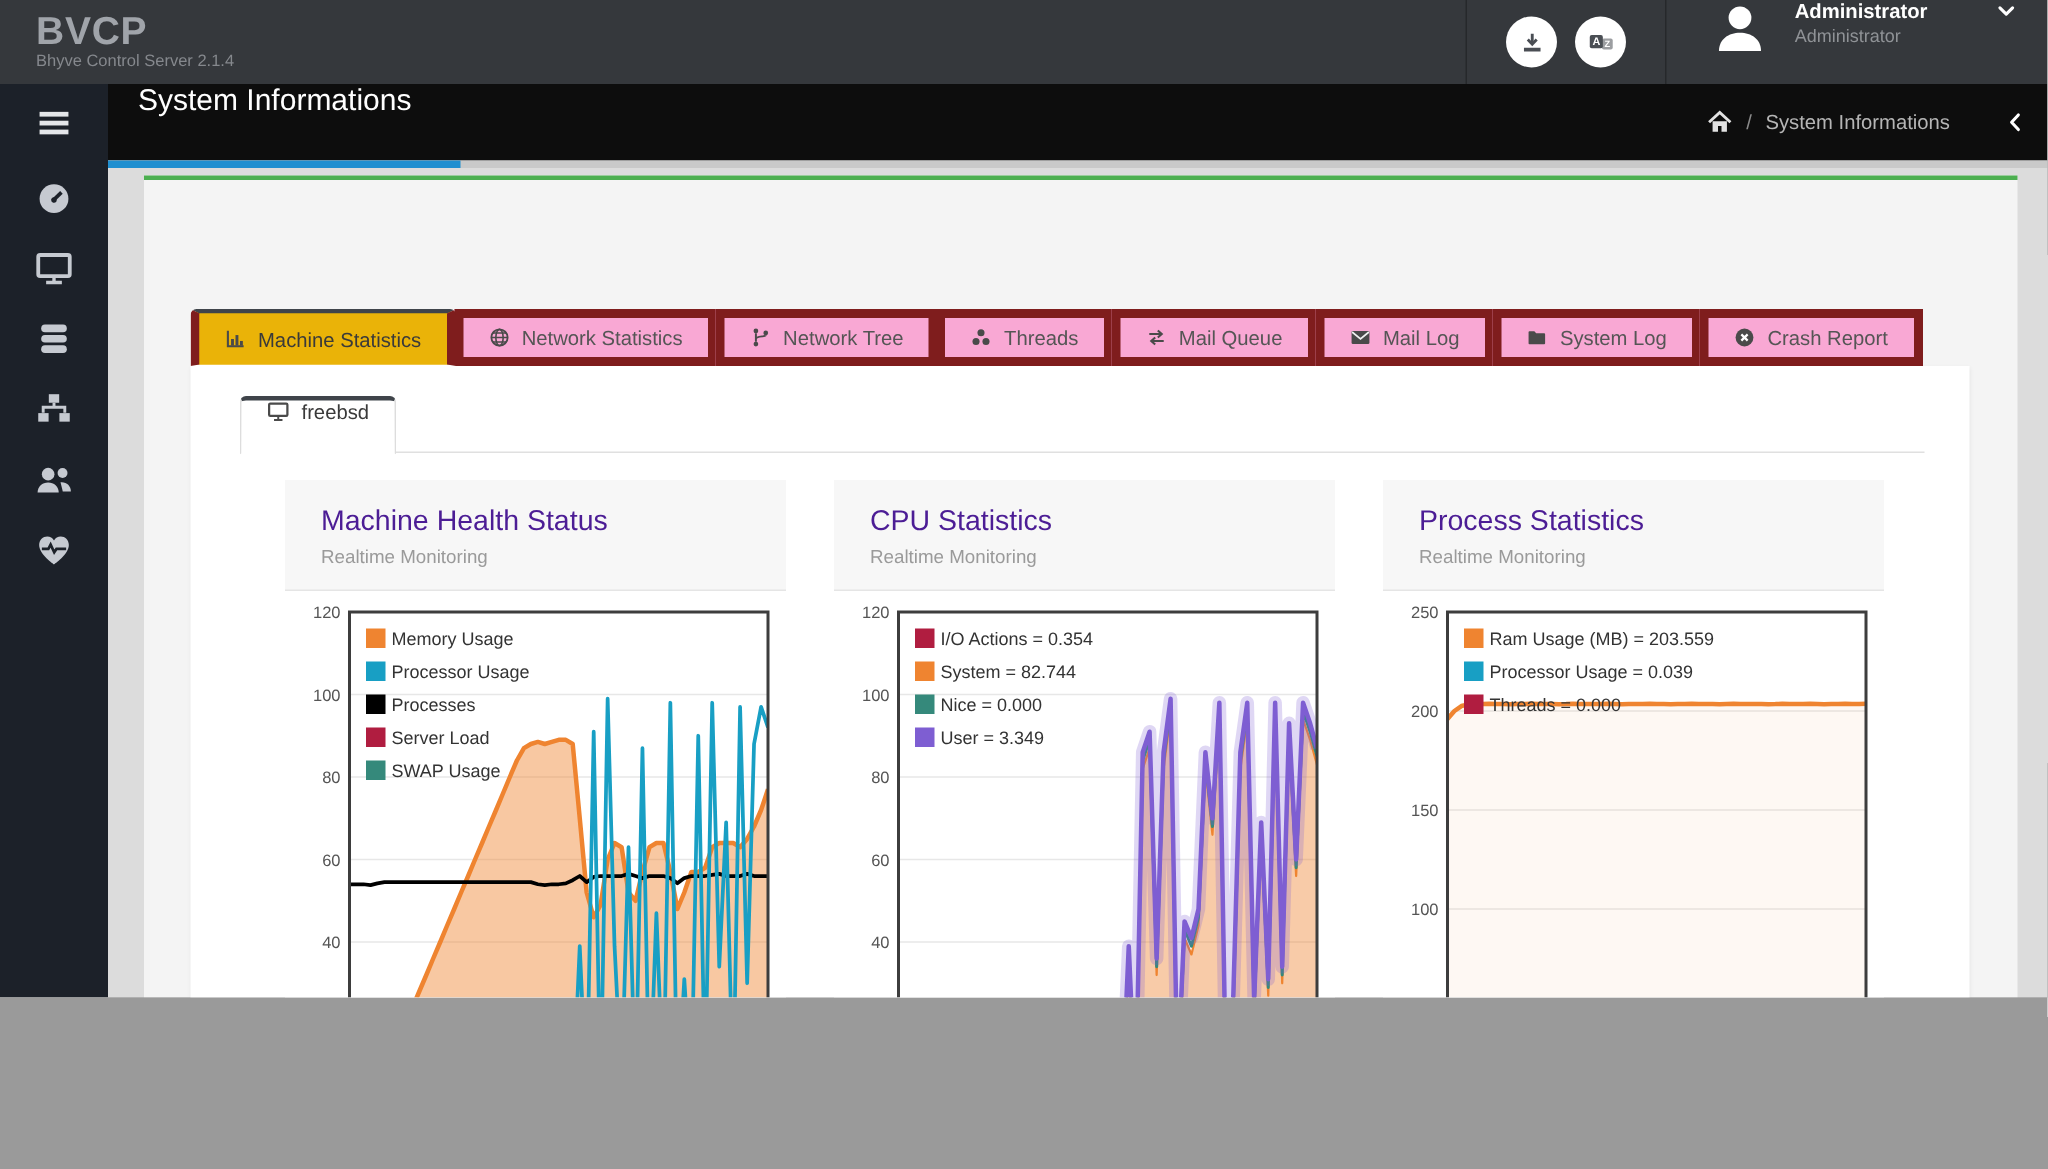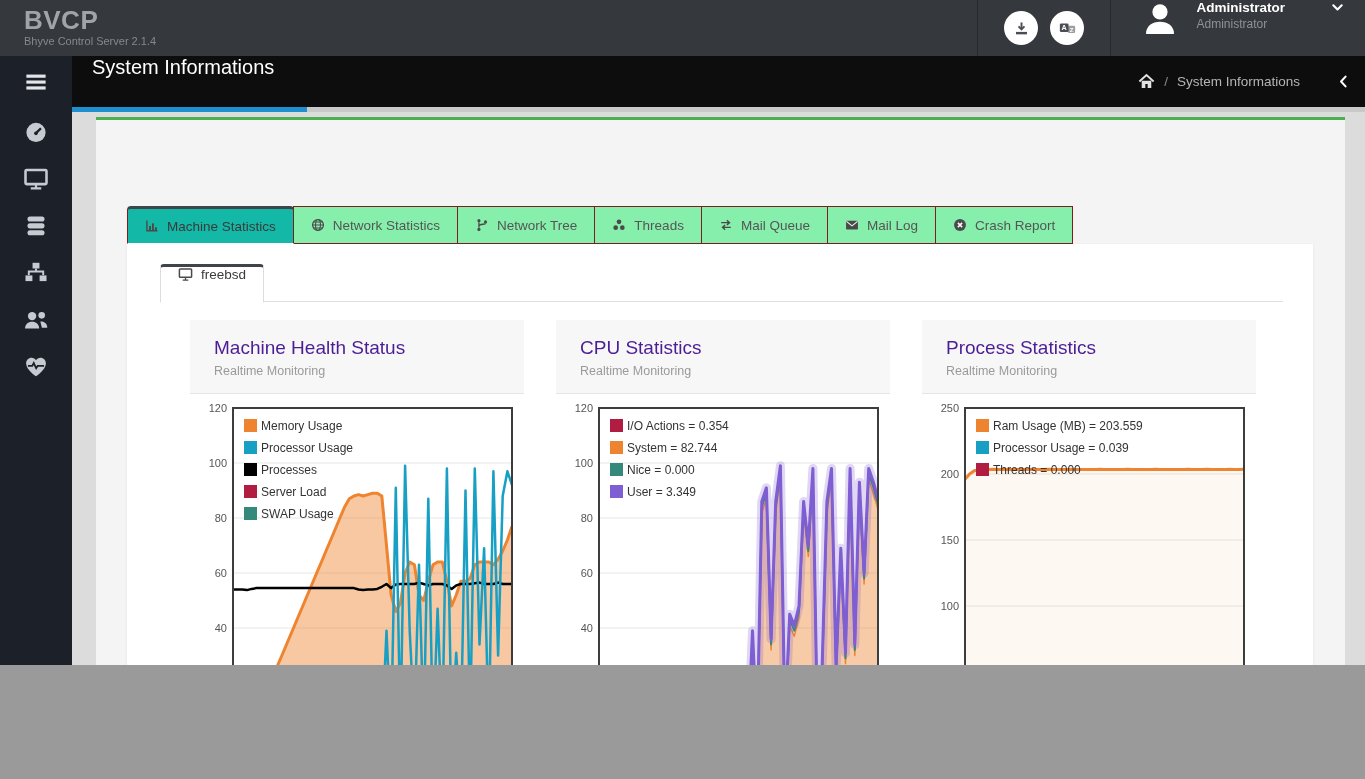--- a/index.html
+++ b/index.html
@@ -38,24 +38,24 @@
   .hamburger { height:51px; display:flex; align-items:center; justify-content:center; color:#e4e6e9; cursor:pointer; }
   .side-items { margin-top:1px; }
   .side-item { height:47px; display:flex; align-items:center; justify-content:center; color:#c6cad1; cursor:pointer; }
   
   .content { position:absolute; left:72px; top:112px; right:0; bottom:0; background:#dcdcdc; }
   .wrapper { position:absolute; left:24px; top:5px; width:1249px; bottom:0; background:#f4f4f4; border-top:3px solid #4caf50; }
   .assesment-title { position:absolute; left:24px; top:20px; font-size:21px; font-weight:400; color:#48a25c; }
   
   .tab-bar { position:absolute; left:31px; top:86px; display:flex; }
   .tab { height:38px; display:flex; align-items:center; gap:8px; padding:0 17px; font-size:13.5px; color:#555;
-         background:#86efac; border:1px solid #7f1d1d; margin-left:-1px; cursor:pointer; white-space:nowrap; }
+         background:#f9a8d4; border:6px solid #7f1d1d; margin-left:-1px; cursor:pointer; white-space:nowrap; }
   .tab:first-child { margin-left:0; }
   .tab .ticon { display:flex; color:#4a4a4a; }
-  .tab.active { background:#14b8a6; color:#3a3a3a; border-top:3px solid #3f444a; border-bottom:1px solid #fff; border-radius:4px 4px 0 0; position:relative; z-index:2; }
+  .tab.active { background:#eab308; color:#3a3a3a; border-top:3px solid #3f444a; border-bottom:1px solid #fff; border-radius:4px 4px 0 0; position:relative; z-index:2; }
   .tabpane { position:absolute; left:31px; top:124px; width:1186px; height:530px; background:#fff; box-shadow:0 1px 3px rgba(0,0,0,.07); }
   .subtab-line { position:absolute; left:33px; right:30px; top:57px; border-bottom:1px solid #e0e0e0; }
   .subtab { position:absolute; left:33px; top:20px; height:39px; display:flex; align-items:flex-start; gap:8px; padding:0 17px;
             background:#fff; border:1px solid #ddd; border-top:3px solid #3f444a; border-bottom:1px solid #fff;
             border-radius:4px 4px 0 0; font-size:13.5px; color:#3a3a3a; z-index:2; cursor:pointer; }
   .subtab .ticon { display:flex; color:#4a4a4a; }
   
   .panels { position:absolute; left:63px; top:76px; display:flex; gap:32px; }
   .panel { width:334px; background:#fff; }
   .panel-header { background:#f7f7f7; border-bottom:1px solid #e5e5e5; padding:17px 24px 15px; }
@@ -246,20 +246,28 @@
             <span>Mail Queue</span>
           </div>
           <div class="tab">
             <span class="ticon">
               <svg width="14" height="14" viewBox="0 0 16 16">
                 <rect x="1.2" y="3" width="13.6" height="10" rx="1" fill="currentColor"></rect>
                 <path d="M1.6 3.8L8 9l6.4-5.2" stroke="#f1f1f1" stroke-width="1.3" fill="none"></path>
               </svg>
             </span>
             <span>Mail Log</span>
+          </div>
+          <div class="tab">
+            <span class="ticon">
+              <svg width="14" height="14" viewBox="0 0 16 16">
+                <path d="M1.2 12.6V3.9c0-.4.3-.7.7-.7h3.7l1.4 1.6h6.1c.4 0 .7.3.7.7v6.9c0 .4-.3.7-.7.7H1.9c-.4 0-.7-.2-.7-.5z" fill="currentColor"></path>
+              </svg>
+            </span>
+            <span>System Log</span>
           </div>
           <div class="tab">
             <span class="ticon">
               <svg width="14" height="14" viewBox="0 0 16 16">
                 <circle cx="8" cy="8" r="6.8" fill="currentColor"></circle>
                 <path d="M5.6 5.6l4.8 4.8M10.4 5.6l-4.8 4.8" stroke="#fff" stroke-width="1.7" fill="none"></path>
               </svg>
             </span>
             <span>Crash Report</span>
           </div>

